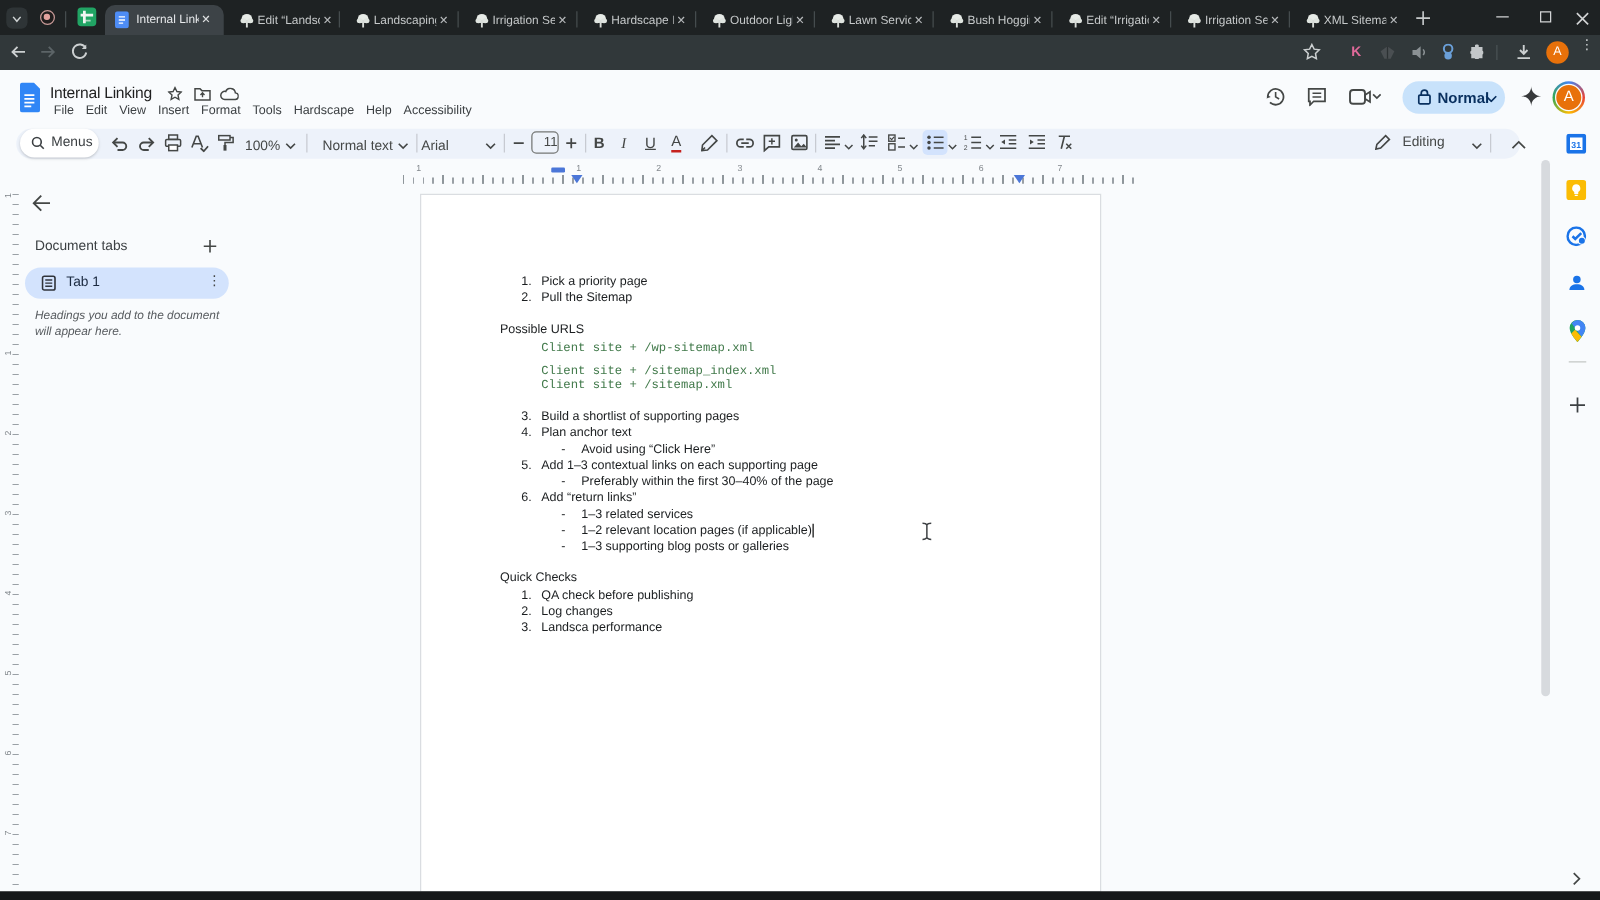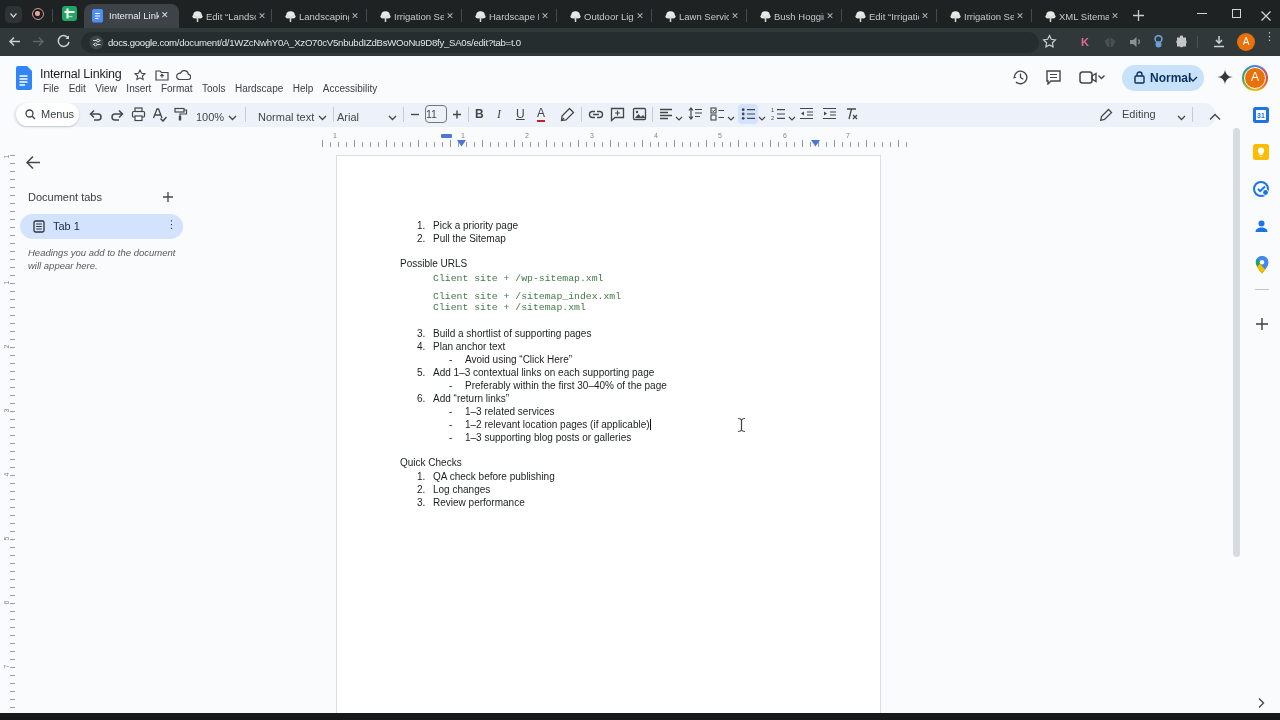--- a/index.html
+++ b/index.html
@@ -200,29 +200,20 @@
 <svg class="navic" style="left:7px;top:34px" width="15" height="15">
       <path d="M13 7.5H3M7 3.5L3 7.5l4 4" stroke="#ccd0d1" stroke-width="1.5" fill="none"></path>
     </svg>
 <svg class="navic" style="left:31px;top:34px" width="15" height="15">
       <path d="M2 7.5h10M8 3.5l4 4-4 4" stroke="#5c6467" stroke-width="1.5" fill="none"></path>
     </svg>
 <svg class="navic" style="left:56px;top:34px" width="15" height="15">
       <path d="M12.5 4.5A5.4 5.4 0 1 0 13 8" stroke="#ccd0d1" stroke-width="1.5" fill="none"></path>
       <path d="M13 1.5v3.6h-3.6z" fill="#ccd0d1"></path>
     </svg>
-<div id="omni">
-  <svg class="a" style="left:8px;top:3px" width="15" height="15">
-        <circle cx="7.5" cy="7.5" r="7" fill="#3c4447"></circle>
-        <path d="M4 5.5h4M10 5.5h1.5M4 9.5h1.5M8 9.5h3.5" stroke="#d7dadb" stroke-width="1.2"></path>
-        <circle cx="9" cy="5.5" r="1.4" fill="#3c4447" stroke="#d7dadb" stroke-width="1"></circle>
-        <circle cx="6.5" cy="9.5" r="1.4" fill="#3c4447" stroke="#d7dadb" stroke-width="1"></circle>
-      </svg>
-  <span class="a" style="left:27px;top:5px;font-size:9.6px;letter-spacing:-.25px"><b style="color:#eceeef;font-weight:normal">docs.google.com</b>/document/d/1WZcNwhY0A_XzO70cV5nbubdIZdBsWOoNu9D8fy_SA0s/edit?tab=t.0</span>
-</div>
 <svg class="navic" style="left:1042px;top:34px" width="15" height="15">
       <path d="M7.5 1.6l1.8 3.7 4.1.6-3 2.9.7 4.1-3.6-1.9-3.6 1.9.7-4.1-3-2.9 4.1-.6z" fill="none" stroke="#ccd0d1" stroke-width="1.2"></path>
     </svg>
 <div class="navic" style="left:1081px;top:36px;font-size:11px;font-weight:bold;color:#e06a9a">K</div>
 <svg class="navic" style="left:1103px;top:36px" width="14" height="12">
       <path d="M7 1l-5.5 4 3 6h5l3-6z" fill="#4a4f52"></path>
       <path d="M7 1v10" stroke="#2c3133" stroke-width="1"></path>
     </svg>
 <svg class="navic" style="left:1128px;top:35px" width="14" height="13">
       <path d="M2 5v4h3l3.5 3V2L5 5z" fill="#8b9194"></path>
@@ -331,21 +322,21 @@
         </svg></div>
       <div class="tsepl" style="left:333px"></div>
       <div class="a" style="left:337px;top:107px"><span class="tbt" style="position:static">Arial</span></div>
       <div class="a" style="left:388px;top:107px"><svg width="9" height="6" style="margin-top:5px">
           <path d="M1 1l3.5 3.5L8 1" stroke="#444746" stroke-width="1.3" fill="none"></path>
         </svg></div>
       <div class="tsepl" style="left:403px"></div>
       <div class="a" style="left:410px;top:107px"><svg width="10" height="15">
           <path d="M1 7.5h8" stroke="#444746" stroke-width="1.4"></path>
         </svg></div>
-      <div class="a" style="left:425px;top:105px;width:22px;height:18px;border:1px solid #747775;border-radius:4px;font-size:10.5px;color:#444746;text-align:left;line-height:17px">11</div>
+      <div class="a" style="left:425px;top:105px;width:22px;height:18px;border:1px solid #747775;border-radius:4px;font-size:10.5px;color:#444746;text-align:right;line-height:17px">11</div>
       <div class="a" style="left:452px;top:107px"><svg width="10" height="15">
           <path d="M1 7.5h8M5 3.5v8" stroke="#444746" stroke-width="1.4"></path>
         </svg></div>
       <div class="tsepl" style="left:468px"></div>
       <div class="a" style="left:475px;top:107px;font-size:12px;font-weight:bold;color:#444746">B</div>
       <div class="a" style="left:497px;top:107px;font-size:12px;font-style:italic;color:#444746;font-family:'Liberation Serif',serif">I</div>
       <div class="a" style="left:516px;top:107px;font-size:12px;text-decoration:underline;color:#444746">U</div>
       <div class="a" style="left:537px;top:107px;font-size:12px;color:#444746;border-bottom:2.5px solid #c5221f;line-height:13px">A</div>
       <div class="a" style="left:560px;top:107px"><svg width="15" height="15">
           <path d="M9.5 1.5l4 4-7.5 7.5-4.5.5.5-4.5z" fill="none" stroke="#444746" stroke-width="1.3"></path>
@@ -502,21 +493,21 @@
       <div class="dl" style="left:449px;top:419px">-</div>
       <div class="dl" style="left:465px;top:419px">1–2 relevant location pages (if applicable)</div>
       <div class="dl" style="left:449px;top:432px">-</div>
       <div class="dl" style="left:465px;top:432px">1–3 supporting blog posts or galleries</div>
       <div class="dl db" style="left:400px;top:457px">Quick Checks</div>
       <div class="dl" style="left:417px;top:471px">1.</div>
       <div class="dl" style="left:433px;top:471px">QA check before publishing</div>
       <div class="dl" style="left:417px;top:484px">2.</div>
       <div class="dl" style="left:433px;top:484px">Log changes</div>
       <div class="dl" style="left:417px;top:497px">3.</div>
-      <div class="dl" style="left:433px;top:497px">Review performance</div>
+      <div class="dl" style="left:433px;top:497px">Landsca performance</div>
       <div class="a" style="left:650px;top:418.5px;width:1px;height:11.5px;background:#111"></div>
       <svg class="a" style="left:736px;top:417px" width="11" height="16">
         <path d="M2 1.5c1.5 0 3 .5 3.5 1.5C6 2 7.5 1.5 9 1.5M2 14.5c1.5 0 3-.5 3.5-1.5.5 1 2 1.5 3.5 1.5M5.5 3v10" stroke="#3d4043" stroke-width="1.2" fill="none"></path>
       </svg>
     </div>
 
 <div id="spanel"></div>
 <svg class="a" style="left:1253px;top:107px" width="16" height="16">
       <rect width="16" height="16" rx="2.5" fill="#1a73e8"></rect>
       <rect x="3" y="3" width="10" height="10" fill="#fff"></rect>

